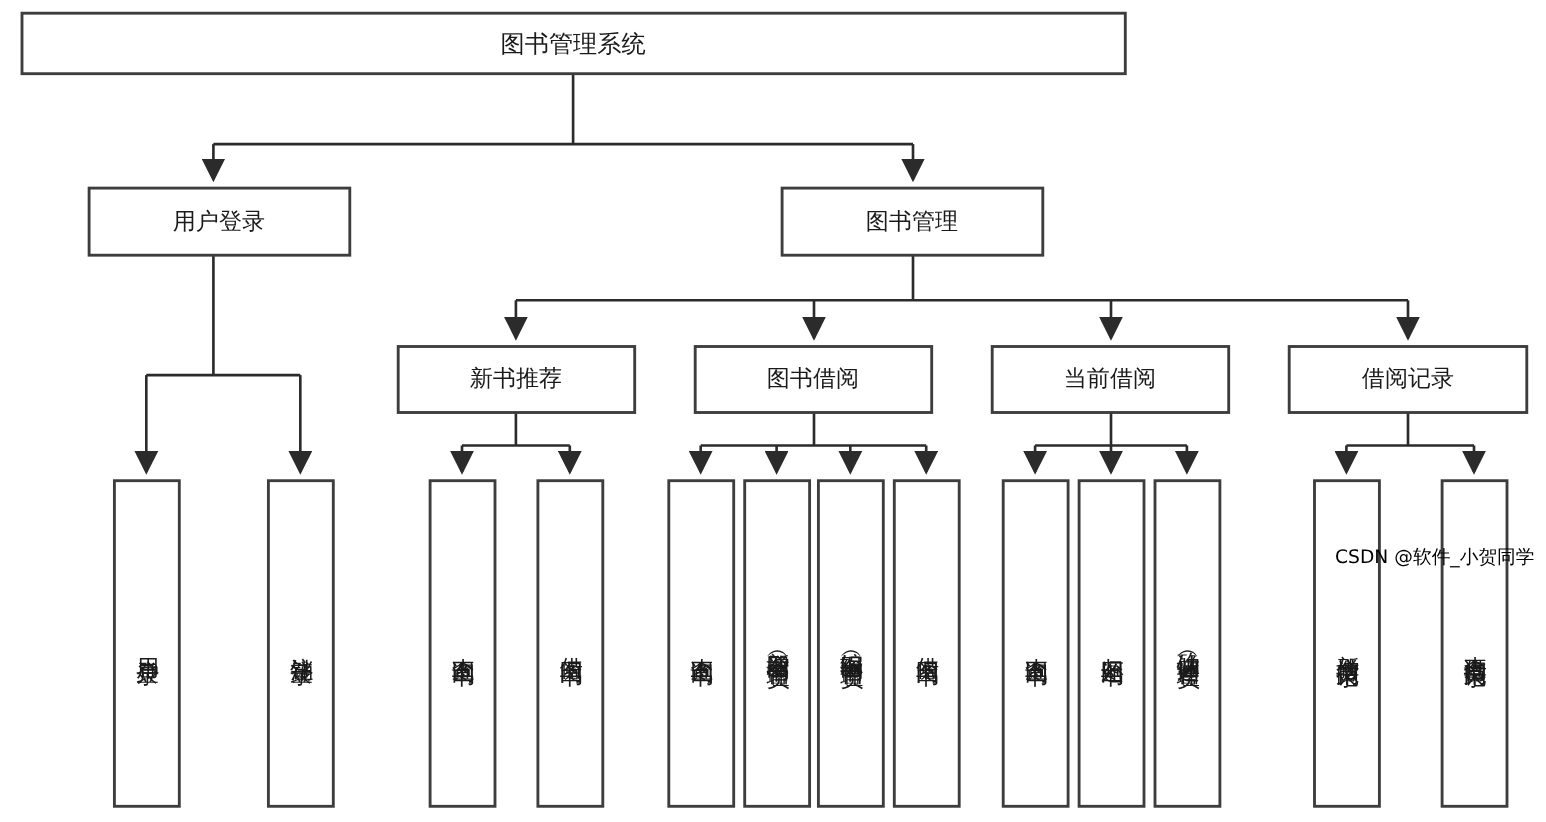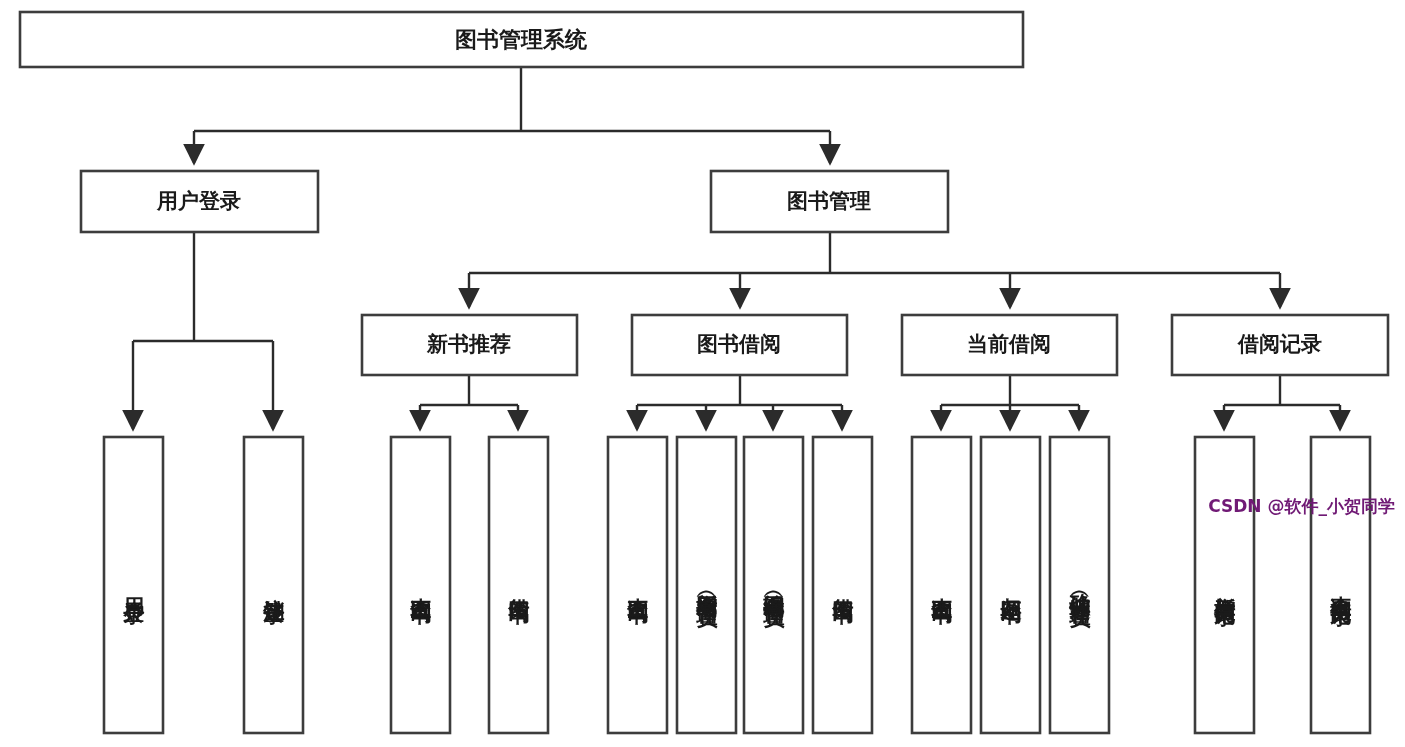--- a/index.html
+++ b/index.html
@@ -11,21 +11,20 @@
     width: 1405px;
     height: 747px;
     font-family: "DejaVu Sans", "Liberation Sans", sans-serif;
     overflow: hidden;
     position: relative;
   }
   #diagram-root {
     position: relative;
     width: 1405px;
     height: 524px;
-    font-weight: bold;
   }
   svg.diagram {
     display: block;
     width: 1405px;
     height: 747px;
   }
   .node-rect {
     fill: #ffffff;
     stroke: #3d3d3d;
     stroke-width: 2.6;
@@ -51,21 +50,21 @@
   }
   .arrow-head {
     fill: #2b2b2b;
   }
   .watermark {
     position: absolute;
     right: 10px;
     bottom: 6px;
     font-family: "DejaVu Sans", "Liberation Sans", sans-serif;
     font-size: 17px;
-    color: #701a75;
+    color: #000000;
     white-space: nowrap;
     pointer-events: none;
   }
 </style>
 </head>
 <body>
 
 <div id="diagram-root">
   <svg class="diagram" viewBox="0 0 1405 747" xmlns="http://www.w3.org/2000/svg">
 

